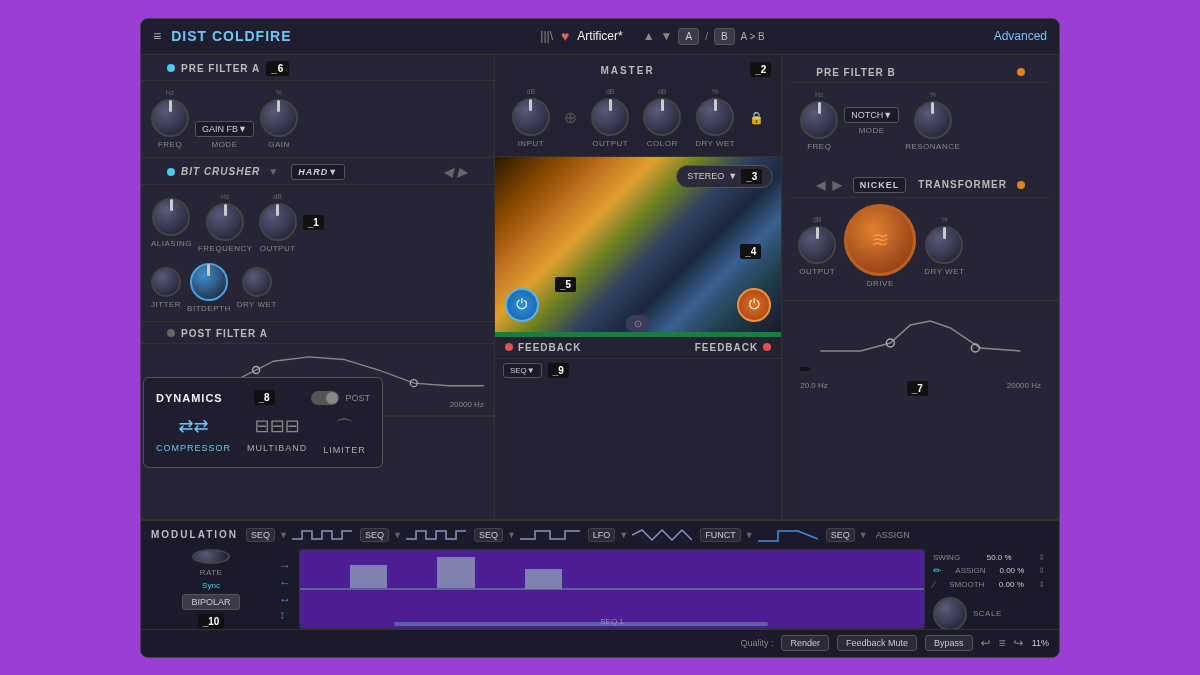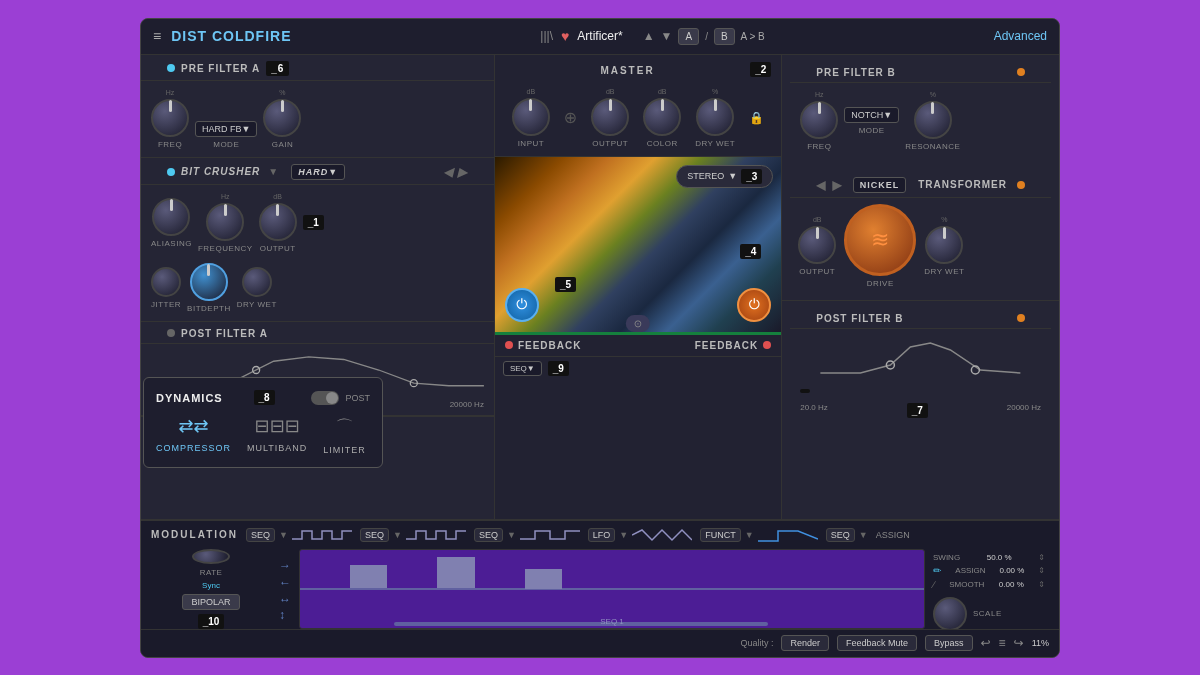--- a/index.html
+++ b/index.html
@@ -175,21 +175,21 @@
     }
     .scrub-handle {
       position: absolute; bottom: 0; left: 50%;
       transform: translateX(-50%);
       background: #3a3a5a; border-radius: 10px; padding: 3px 8px;
       cursor: pointer; color: #888; font-size: 10px;
     }
     
     .feedback-row {
       display: flex; align-items: center; justify-content: space-between;
-      padding: 5px 10px; border-top: 3px solid #15803d;
+      padding: 5px 10px; border-top: 5px solid #15803d;
     }
     .feedback-label { font-size: 10px; font-weight: bold; letter-spacing: 1px; color: #bbb; display: flex; align-items: center; gap: 5px; }
     
     .dynamics-popup {
       background: #1e1e2e; border: 1px solid #555; border-radius: 6px;
       padding: 12px; margin: 6px 8px;
     }
     .dyn-header { display: flex; align-items: center; justify-content: space-between; margin-bottom: 10px; }
     .dyn-title { font-size: 11px; font-weight: bold; letter-spacing: 1px; color: #eee; }
     .dyn-toggle { display: flex; align-items: center; gap: 6px; font-size: 9px; color: #888; }
@@ -303,21 +303,21 @@
           <div class="num-label">_6</div>
         </div>
         <div class="section-controls">
           <div class="knob-group">
             <span class="knob-unit">Hz</span>
             <div class="knob"></div>
             <span class="knob-label">FREQ</span>
           </div>
           <div class="knob-group">
             <div class="dropdown">
-              <span>HARD FB</span>
+              <span>GAIN FB</span>
               <span>▼</span>
             </div>
             <span class="knob-label">MODE</span>
           </div>
           <div class="knob-group">
             <span class="knob-unit">%</span>
             <div class="knob"></div>
             <span class="knob-label">GAIN</span>
           </div>
         </div>
@@ -543,24 +543,20 @@
           </div>
           <div class="knob-group">
             <span class="knob-unit">%</span>
             <div class="knob"></div>
             <span class="knob-label">DRY WET</span>
           </div>
         </div>
       </div>
 
       <div class="right-post-filter">
-        <div class="section-header">
-          <span>POST FILTER B</span>
-          <span class="dot-blue" style="background:#e08020;margin-left:auto"></span>
-        </div>
         <div class="filter-line-container">
           <svg class="filter-curve-svg" viewBox="0 0 200 40">
             <polyline points="0,38 40,38 70,30 90,12 110,8 130,15 160,35 200,38" fill="none" stroke="#888" stroke-width="1.5"></polyline>
             <circle cx="70" cy="30" r="4" fill="none" stroke="#aaa" stroke-width="1.5"></circle>
             <circle cx="155" cy="35" r="4" fill="none" stroke="#aaa" stroke-width="1.5"></circle>
             </svg><div class="num-label"></div>
           
         </div>
         <div class="filter-hz">
           <span>20.0 Hz</span>

